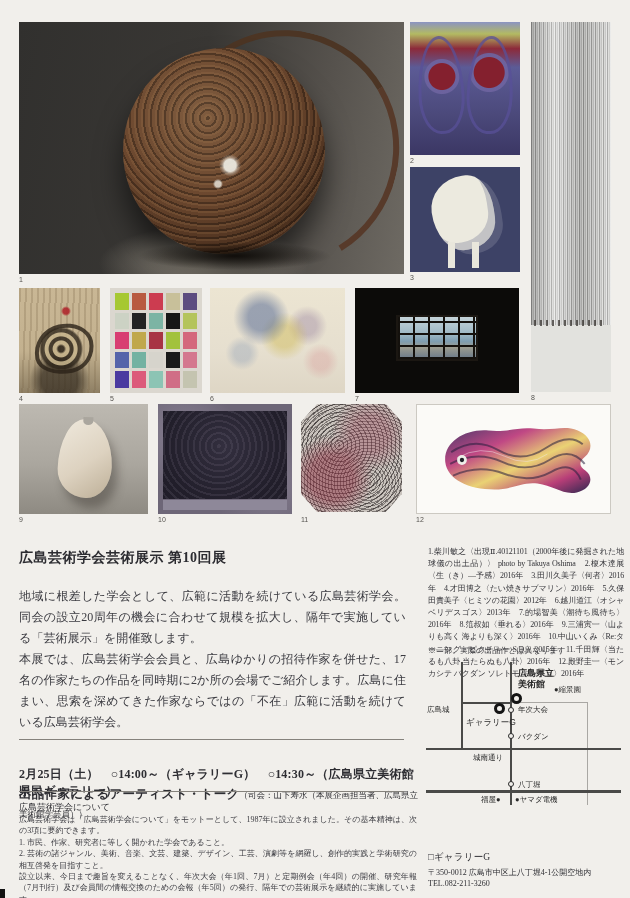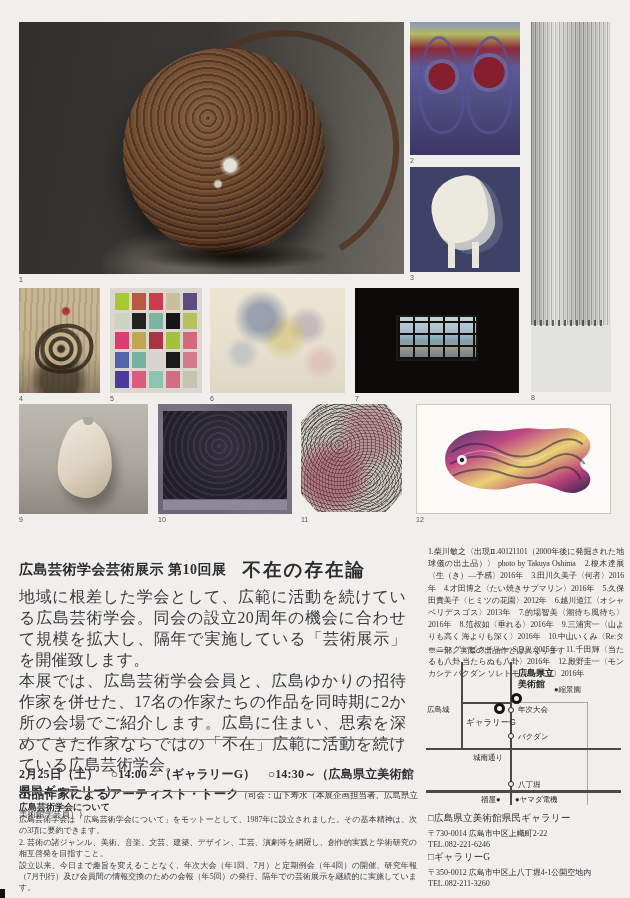--- a/index.html
+++ b/index.html
@@ -141,33 +141,33 @@
       repeating-radial-gradient(circle at 38% 38%, rgba(36,30,30,.55) 0 1px, transparent 1px 4px),
       repeating-radial-gradient(circle at 66% 72%, rgba(36,30,30,.45) 0 1px, transparent 1px 3px),
       #c9c3bd; }
 
   
   .a12 { left:416px; top:404px; width:195px; height:110px; background:#fbfaf7; border:1px solid #ccc9c2; }
   .a12 svg { display:block; width:100%; height:100%; }
 
   
   .title { position:absolute; left:19px; top:549px; width:404px; display:flex;
-    align-items:center; gap:16px; color:#2c2c31;margin-top:8px; }
+    align-items:flex-end; gap:16px; color:#2c2c31; }
   .title .t1 { font-size:14px; font-weight:bold; letter-spacing:.5px; }
   .title .t2 { font-size:18.5px; font-weight:bold; letter-spacing:2px; }
-  .intro { position:absolute; left:19px; top:586px; width:387px; font-size:16px;
+  .intro { position:absolute; left:19px; top:586px; width:387px; font-size:12px;
     line-height:21px; text-align:justify; letter-spacing:.1px; color:#3a3a40; }
   .rule { position:absolute; left:19px; width:385px; height:1px; background:#85827c; }
   .rule1 { top:739px; } .rule2 { top:791px; }
   .talk-h { position:absolute; left:19px; top:784px; width:400px; color:#2e2e33; }
   .talk-h .b { font-size:12.5px; font-weight:bold; letter-spacing:.3px; }
   .talk-h .n { font-size:8.5px; }
   .talk-s { position:absolute; left:19px; top:766px; width:404px; font-size:12px;
     font-weight:bold; letter-spacing:.2px; color:#2e2e33; }
-  .about-h { position:absolute; left:19px; top:801px; font-size:9px; font-weight:bold; color:#2e2e33; }
+  .about-h { position:absolute; left:19px; top:801px; font-size:9px; font-weight:normal; color:#2e2e33; }
   .about-b { position:absolute; left:19px; top:814px; width:398px; font-size:8px;
     line-height:11.4px; text-align:justify; color:#3a3a40; }
 
   
   .caps { position:absolute; left:428px; top:546px; width:196px; font-size:8px;
     line-height:12.2px; text-align:justify; letter-spacing:-.2px; color:#333338; }
   .caps-note { position:absolute; left:428px; top:645px; font-size:8px; color:#333338; }
 
   .map { position:absolute; left:426px; top:662px; width:195px; height:146px;
     font-family:"Liberation Sans","DejaVu Sans",sans-serif; color:#2b2b2b; }
@@ -278,40 +278,40 @@
   <div class="num" style="left:210px;top:395px">6</div>
   <div class="num" style="left:355px;top:395px">7</div>
   <div class="num" style="left:531px;top:394px">8</div>
   <div class="num" style="left:19px;top:516px">9</div>
   <div class="num" style="left:158px;top:516px">10</div>
   <div class="num" style="left:301px;top:516px">11</div>
   <div class="num" style="left:416px;top:516px">12</div>
 
   <div class="title">
     <span class="t1">広島芸術学会芸術展示 第10回展</span>
-    <span class="t2">不在の存在論</span>
   </div>
 
   <div class="intro">
     <p>地域に根差した学会として、広範に活動を続けている広島芸術学会。同会の設立20周年の機会に合わせて規模を拡大し、隔年で実施している「芸術展示」を開催致します。</p>
     <p>本展では、広島芸術学会会員と、広島ゆかりの招待作家を併せた、17名の作家たちの作品を同時期に2か所の会場でご紹介します。広島に住まい、思索を深めてきた作家ならではの「不在」広範に活動を続けている広島芸術学会。</p>
   </div>
 
   <div class="rule rule1"></div>
 
   <div class="talk-h">
     <span class="b">出品作家によるアーティスト・トーク</span><span class="n">（司会：山下寿水（本展企画担当者、広島県立美術館学芸員））</span>
   </div>
   <div class="talk-s">2月25日（土）　○14:00～（ギャラリーG）　○14:30～（広島県立美術館 県民ギャラリー）</div>
 
   <div class="rule rule2"></div>
 
   <div class="about-h">広島芸術学会について</div>
   <div class="about-b">
     <div>広島芸術学会は「広島芸術学会について」をモットーとして、1987年に設立されました。その基本精神は、次の3項に要約できます。</div>
+    <div>1. 市民、作家、研究者に等しく開かれた学会であること。</div>
     <div>2. 芸術の諸ジャンル、美術、音楽、文芸、建築、デザイン、工芸、演劇等を網羅し、創作的実践と学術研究の相互啓発を目指すこと。</div>
     <div>設立以来、今日まで趣旨を変えることなく、年次大会（年1回、7月）と定期例会（年4回）の開催、研究年報（7月刊行）及び会員間の情報交換のための会報（年5回）の発行、隔年での芸術展示を継続的に実施しています。</div>
   </div>
 
   <div class="caps">1.柴川敏之〈出現Ⅱ.40121101（2000年後に発掘された地球儀の出土品）〉 photo by Takuya Oshima　2.榎木達展〈生（き）―予感〉2016年　3.田川久美子〈何者〉2016年　4.才田博之〈たい焼きサブマリン〉2016年　5.久保田貴美子〈ヒミツの花園〉2012年　6.越川道江〈オシャベリデスゴス〉2013年　7.的場智美〈潮待ち風待ち〉2016年　8.笵叔如〈垂れる〉2016年　9.三浦寅一〈山よりも高く 海よりも深く〉2016年　10.中山いくみ〈Re:ターニング・ピクチャー S.D.〉2015年　11.千田輝〈当たるも八卦 当たらぬも八卦〉2016年　12.殿野圭一〈モンカシテ バクダン ソレトモ キンギョ〉2016年</div>
   <div class="caps-note">※一部、実際の出品作とは異なります</div>
 
   <div class="map">
     <div class="vroad" style="left:35px;top:0;width:2px;height:86px"></div>
     <div class="vroad" style="left:84px;top:0;width:2px;height:143px"></div>
@@ -334,25 +334,20 @@
     <div class="lbl" style="left:40px;top:56px;font-size:8.5px">ギャラリーG</div>
     <div class="stop" style="left:82px;top:71px"></div>
     <div class="lbl" style="left:92px;top:70px">バクダン</div>
     <div class="lbl" style="left:47px;top:91px">城南通り</div>
     <div class="stop" style="left:82px;top:119px"></div>
     <div class="lbl" style="left:92px;top:118px">八丁堀</div>
     <div class="lbl" style="left:55px;top:133px">福屋●</div>
     <div class="lbl" style="left:89px;top:133px">●ヤマダ電機</div>
   </div>
 
-  <div class="venue v1">
-    <span class="vn">□広島県立美術館県民ギャラリー</span>
-    <div class="va">〒730-0014 広島市中区上幟町2-22</div>
-    <div class="vt">TEL.082-221-6246</div>
-  </div>
   <div class="venue v2">
     <span class="vn">□ギャラリーG</span>
     <div class="va">〒350-0012 広島市中区上八丁堀4-1公開空地内</div>
     <div class="vt">TEL.082-211-3260</div>
   </div>
 
   <div class="corner-mark"></div>
 </div>
 
 </body></html>

